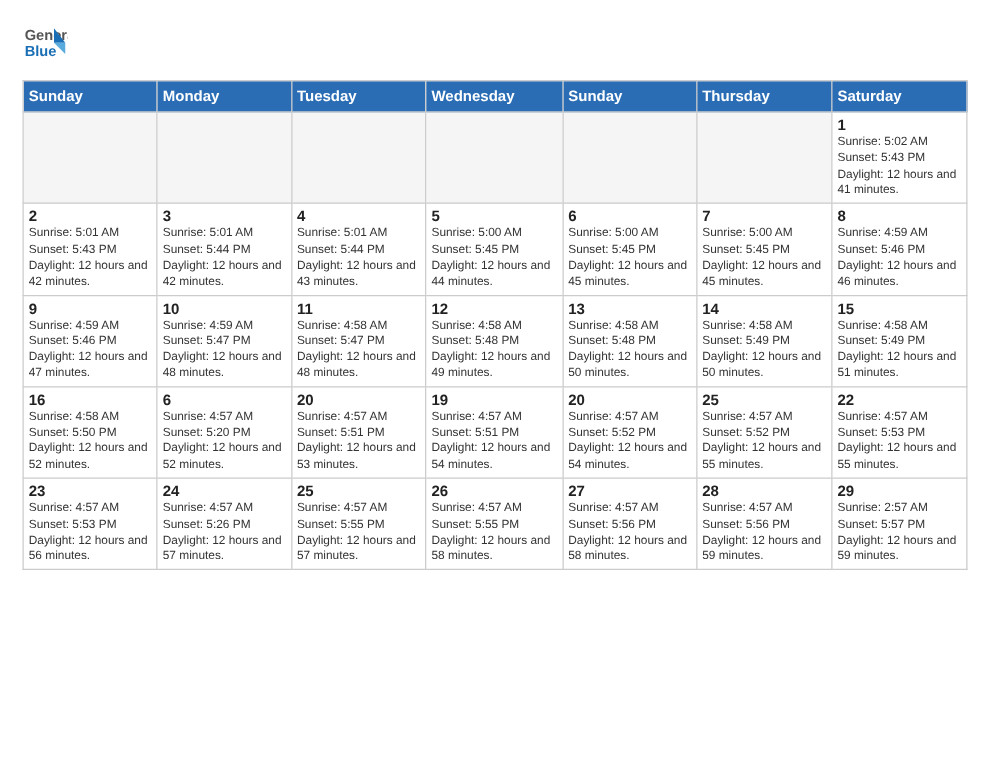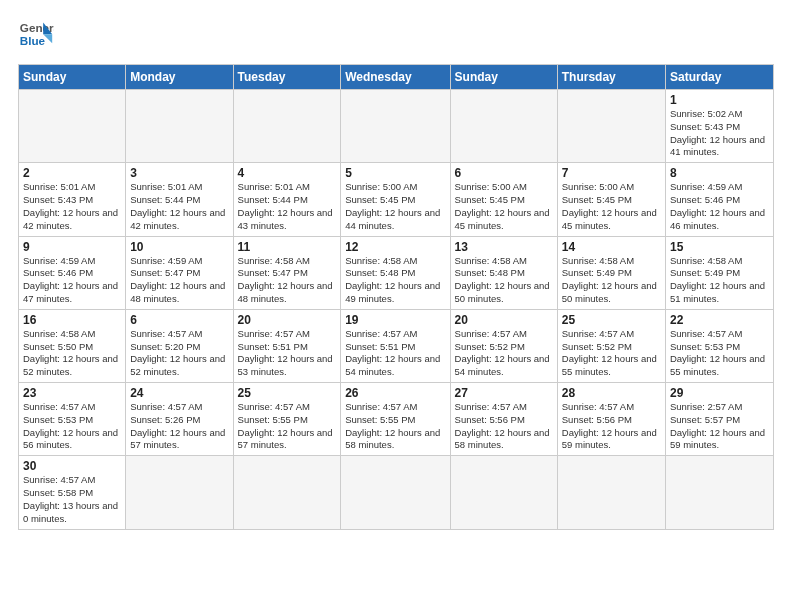--- a/index.html
+++ b/index.html
@@ -333,30 +333,15 @@
 and 59 minutes.</div>
           </td>
           <td>
             <span class="day-num">29</span>
             <div class="day-info">Sunrise: 2:57 AM
 Sunset: 5:57 PM
 Daylight: 12 hours
 and 59 minutes.</div>
           </td>
         </tr>
-        <tr class="last-row">
-          <td class="has-data">
-            <span class="day-num">30</span>
-            <div class="day-info">Sunrise: 4:57 AM
-Sunset: 5:58 PM
-Daylight: 13 hours
-and 0 minutes.</div>
-          </td>
-          <td class="empty"></td>
-          <td class="empty"></td>
-          <td class="empty"></td>
-          <td class="empty"></td>
-          <td class="empty"></td>
-          <td class="empty"></td>
-        </tr>
       </tbody>
   </table>
 </div>
 
 </body></html>

